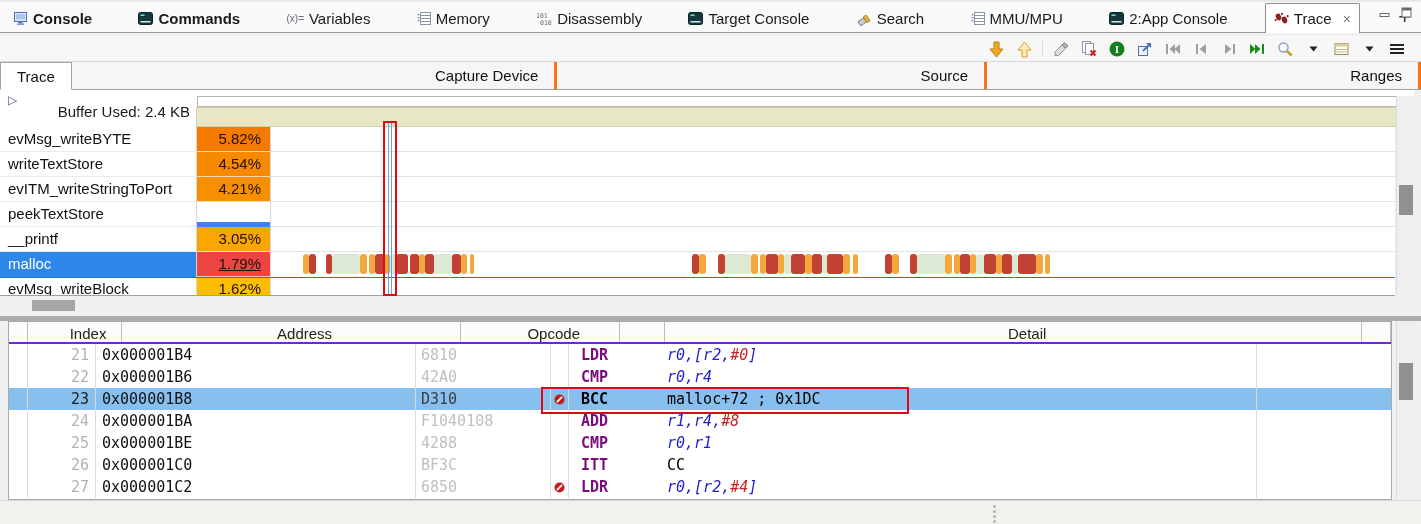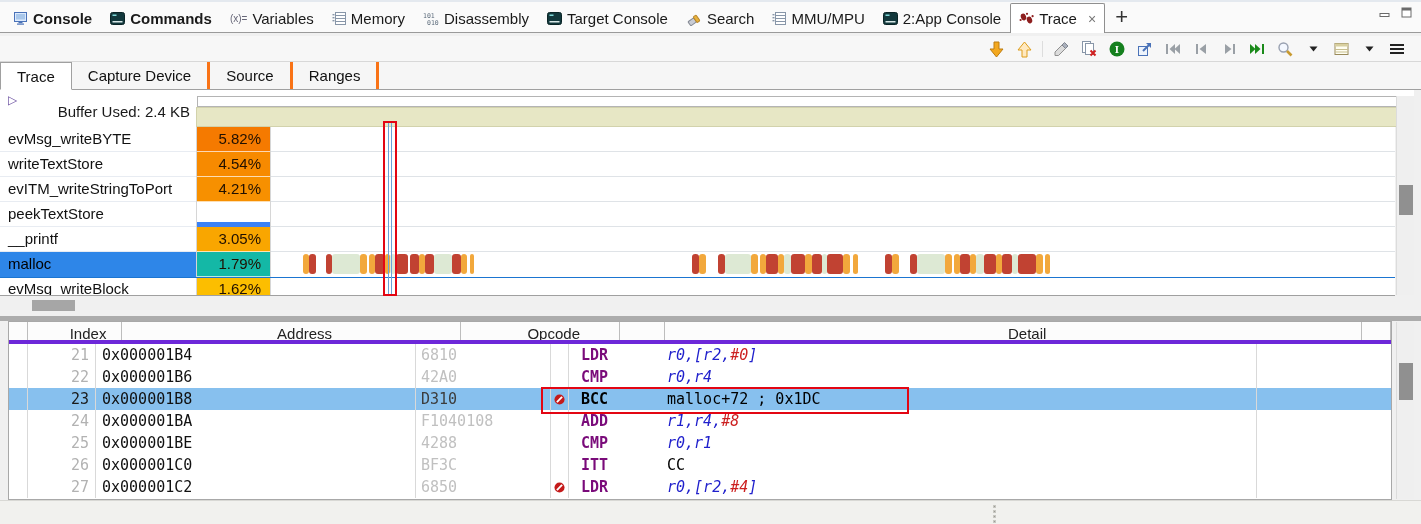--- a/index.html
+++ b/index.html
@@ -1,18 +1,18 @@
 <!DOCTYPE html>
 <html><head>
 <meta charset="utf-8">
 <style>
   * { margin:0; padding:0; box-sizing:border-box; }
   html,body { width:1421px; height:524px; overflow:hidden; }
   body { font-family:"Liberation Sans", sans-serif; font-size:15px; background:#f0f0f0; position:relative; }
-  .abs { position:absolute; }
+  .abs { position:absolute;justify-content:space-between; }
 
   
   #main-tabs { left:0; top:0; width:1421px; height:33px; background:#fafafa; border-top:2px solid #e4e9ef; border-bottom:1px solid #9a9a9a; display:flex; align-items:stretch; padding-left:4px; }
   .mtab { display:flex; align-items:center; gap:5px; padding:0 8px; cursor:default; position:relative; top:1px; border:1px solid transparent; border-bottom:none; color:#1a1a1a; }
   .mtab.bold { font-weight:bold; }
   .mtab.active { background:#fff; border-color:#8f8f8f; border-radius:2px 2px 0 0; }
   .mtab .close { margin-left:6px; color:#777; font-size:14px; }
   .newtab { display:flex; align-items:center; padding:0 10px; font-size:22px; color:#333; }
   #win-btns { right:8px; top:7px; display:flex; gap:10px; }
 
@@ -32,42 +32,42 @@
   #expander { left:8px; top:3px; color:#6a4fa0; font-size:12px; }
   #buffer-label { left:0; top:13px; width:190px; text-align:right; color:#1a1a1a; }
   #ruler { left:197px; top:6px; width:1216px; height:11px; background:#fff; border:1px solid #b4b4b4; }
   #buffer-band { left:196px; top:17px; width:1218px; height:20px; background:#e7e7c5; border:1px solid #d2d2ac; }
 
   
   #trace-body { left:0; top:127px; width:1395px; height:169px; background:#fff; overflow:hidden; border-bottom:1px solid #a0a0a0; }
   .frow { position:absolute; left:0; width:1166px; height:25px; }
   .fname { position:absolute; left:0; top:0; width:196px; height:25px; line-height:24px; padding-left:8px; color:#111; border-bottom:1px solid #e8ecf2; white-space:nowrap; overflow:hidden; background:#fff; }
   .fpct  { position:absolute; left:196px; top:0; width:74px; height:25px; line-height:24px; text-align:right; padding-right:9px; color:#201000; border-bottom:1px solid rgba(255,255,255,.7); }
-  .frow.selected .fname { background:#2e86e8; color:#000000; border-bottom-color:#2e86e8; }
+  .frow.selected .fname { background:#2e86e8; color:#ffffff; border-bottom-color:#2e86e8; }
   .tl-sep { position:absolute; left:270px; width:1125px; height:1px; background:#dfe3e7; }
   .vline { position:absolute; top:0; width:1px; height:169px; background:#d6d6d6; }
   #malloc-line { position:absolute; left:0; top:150px; width:1395px; height:1px; background:#1b75d1; }
   .cluster { position:absolute; top:127px; height:20px; display:flex; align-items:stretch; }
   .seg { height:100%; border-radius:3px; }
   #trace-cursor { left:383px; top:121px; width:14px; height:175px; border:2px solid #e30613; z-index:5; background:transparent; }
   #trace-cursor .inner { position:absolute; left:3px; right:3px; top:0; bottom:0; border-left:1px solid #6aa2d8; border-right:1px solid #6aa2d8; }
 
   
   .scroll-track { background:#efefef; }
   .scroll-thumb { position:absolute; background:#909090; }
   #top-vscroll { left:1396px; top:96px; width:18px; height:199px; border-left:1px solid #dcdcdc; }
   #hscroll-zone { left:0; top:296px; width:1421px; height:20px; background:#f0f0f0; }
   #hscroll-thumb { left:32px; top:4px; width:43px; height:11px; background:#a6a6a6; }
   #sash { left:0; top:316px; width:1421px; height:5px; background:#acacac; }
   #right-strip { left:1414px; top:90px; width:7px; height:206px; background:#f0f0f0; }
 
   
   #table-wrap { left:8px; top:321px; width:1384px; height:179px; background:#fff; border:1px solid #a8a8a8; border-top:none; }
   .trow { display:flex; height:22px; line-height:22px; font-family:"DejaVu Sans Mono", monospace; }
-  #thead .trow { height:23px; line-height:23px; font-family:"Liberation Sans", sans-serif; background:#fcfcfc; border-top:1px solid #a8a8a8; border-bottom:4px solid #6d28d9;gap:28px; }
+  #thead .trow { height:23px; line-height:23px; font-family:"Liberation Sans", sans-serif; background:#fcfcfc; border-top:1px solid #a8a8a8; border-bottom:2px solid #6d28d9;gap:28px; }
   .cell { border-right:1px solid #d9d9d9; overflow:hidden; white-space:nowrap; }
   #thead .cell { border-right:1px solid #bdbdbd; text-align:center; color:#222; }
   .c-gutter { width:19px; }
   .c-index  { width:68px; text-align:right; padding-right:6px; color:#b2b2b2; }
   .c-addr   { width:320px; padding-left:6px; color:#111; }
   .c-op     { width:135px; padding-left:5px; color:#c0c0c0; }
   .c-flag   { width:18px; display:flex; align-items:center; justify-content:center; border-right:1px solid #d9d9d9; }
   .c-detail { width:688px; padding-left:12px; }
   .c-extra  { flex:1; border-right:none; }
   .trow.selected { background:#87c0ee; }
@@ -351,21 +351,21 @@
     <div class="frow" style="top: 75px;">
       <div class="fname">peekTextStore</div>
       <div class="fpct" style="background: #3b82f6; margin-top: 20px;">3.82%</div>
     </div>
     <div class="frow" style="top: 100px;">
       <div class="fname">__printf</div>
       <div class="fpct" style="background: rgb(249, 166, 0);">3.05%</div>
     </div>
     <div class="frow selected" style="top: 125px;">
       <div class="fname">malloc</div>
-      <div class="fpct" style="background: #14b8a6;">1.79%</div>
+      <div class="fpct" style="background: #ef4444; text-decoration: underline;">1.79%</div>
     </div>
     <div class="frow" style="top: 150px; padding-left: 24px;">
       <div class="fname">evMsg_writeBlock</div>
       <div class="fpct" style="background: rgb(252, 190, 0);">1.62%</div>
     </div>
     <div class="tl-sep" style="top: 24px;"></div>
     <div class="tl-sep" style="top: 49px;"></div>
     <div class="tl-sep" style="top: 74px;"></div>
     <div class="tl-sep" style="top: 99px;"></div>
     <div class="tl-sep" style="top: 124px;"></div>

